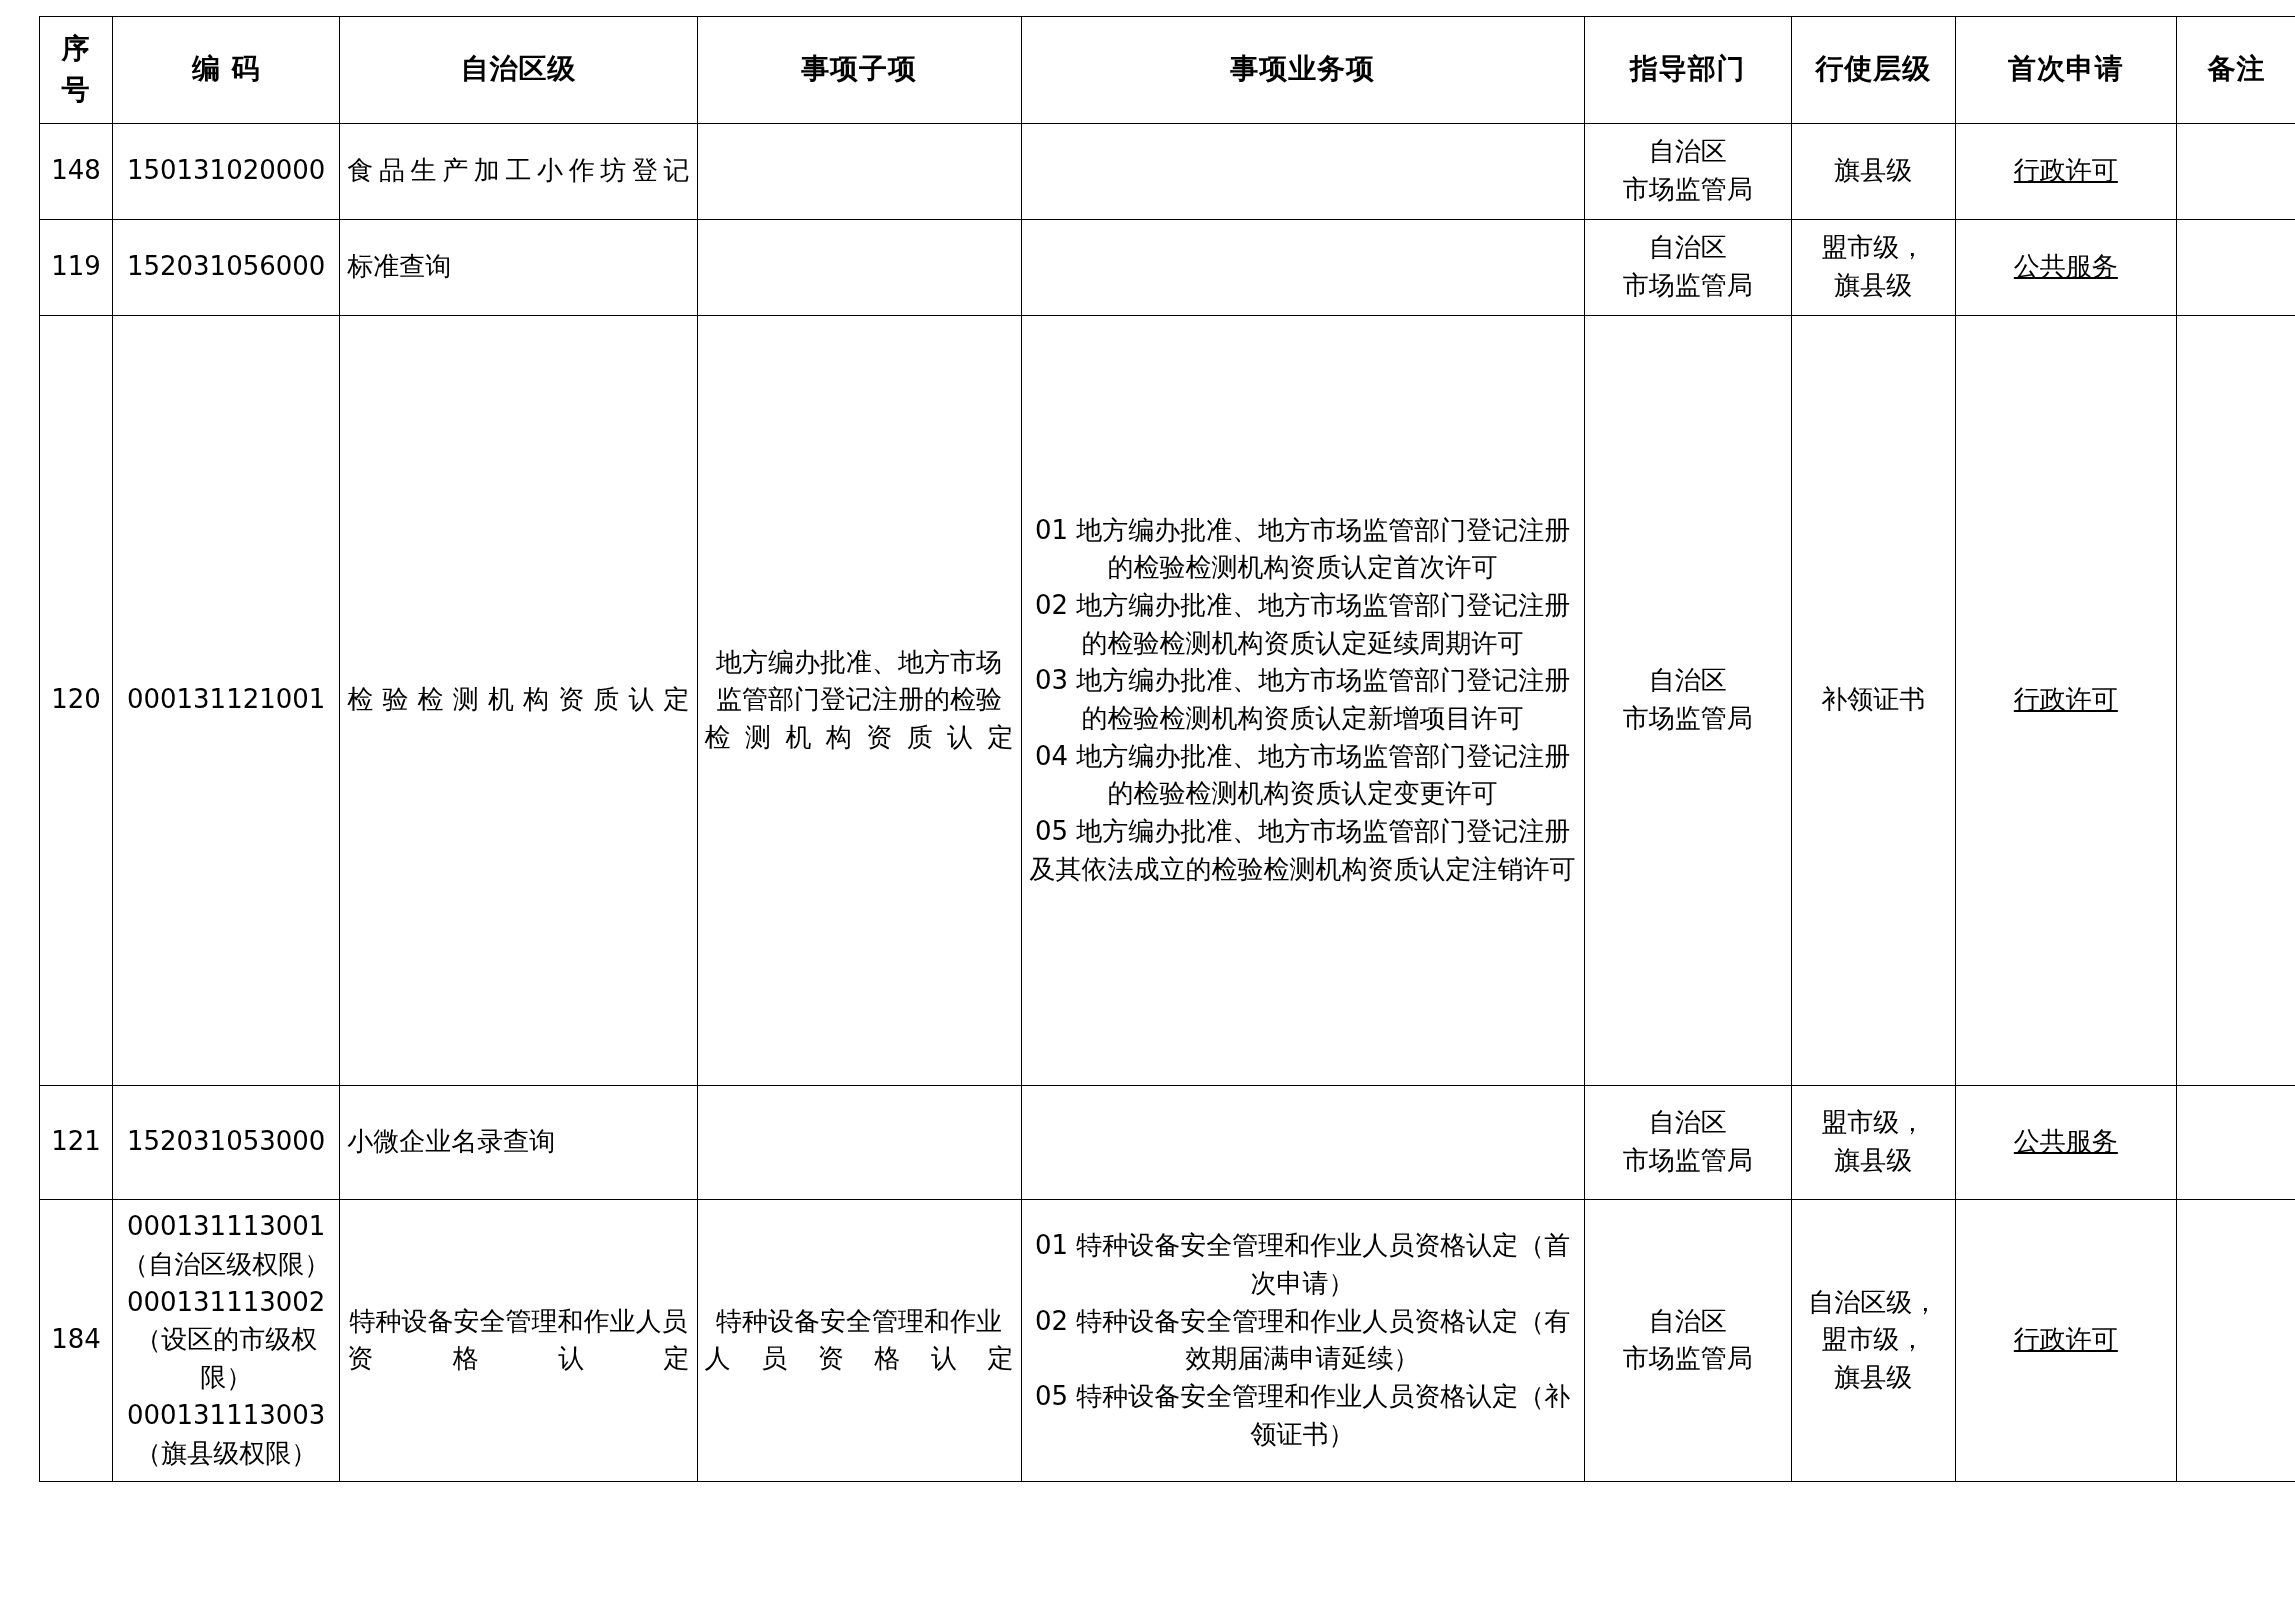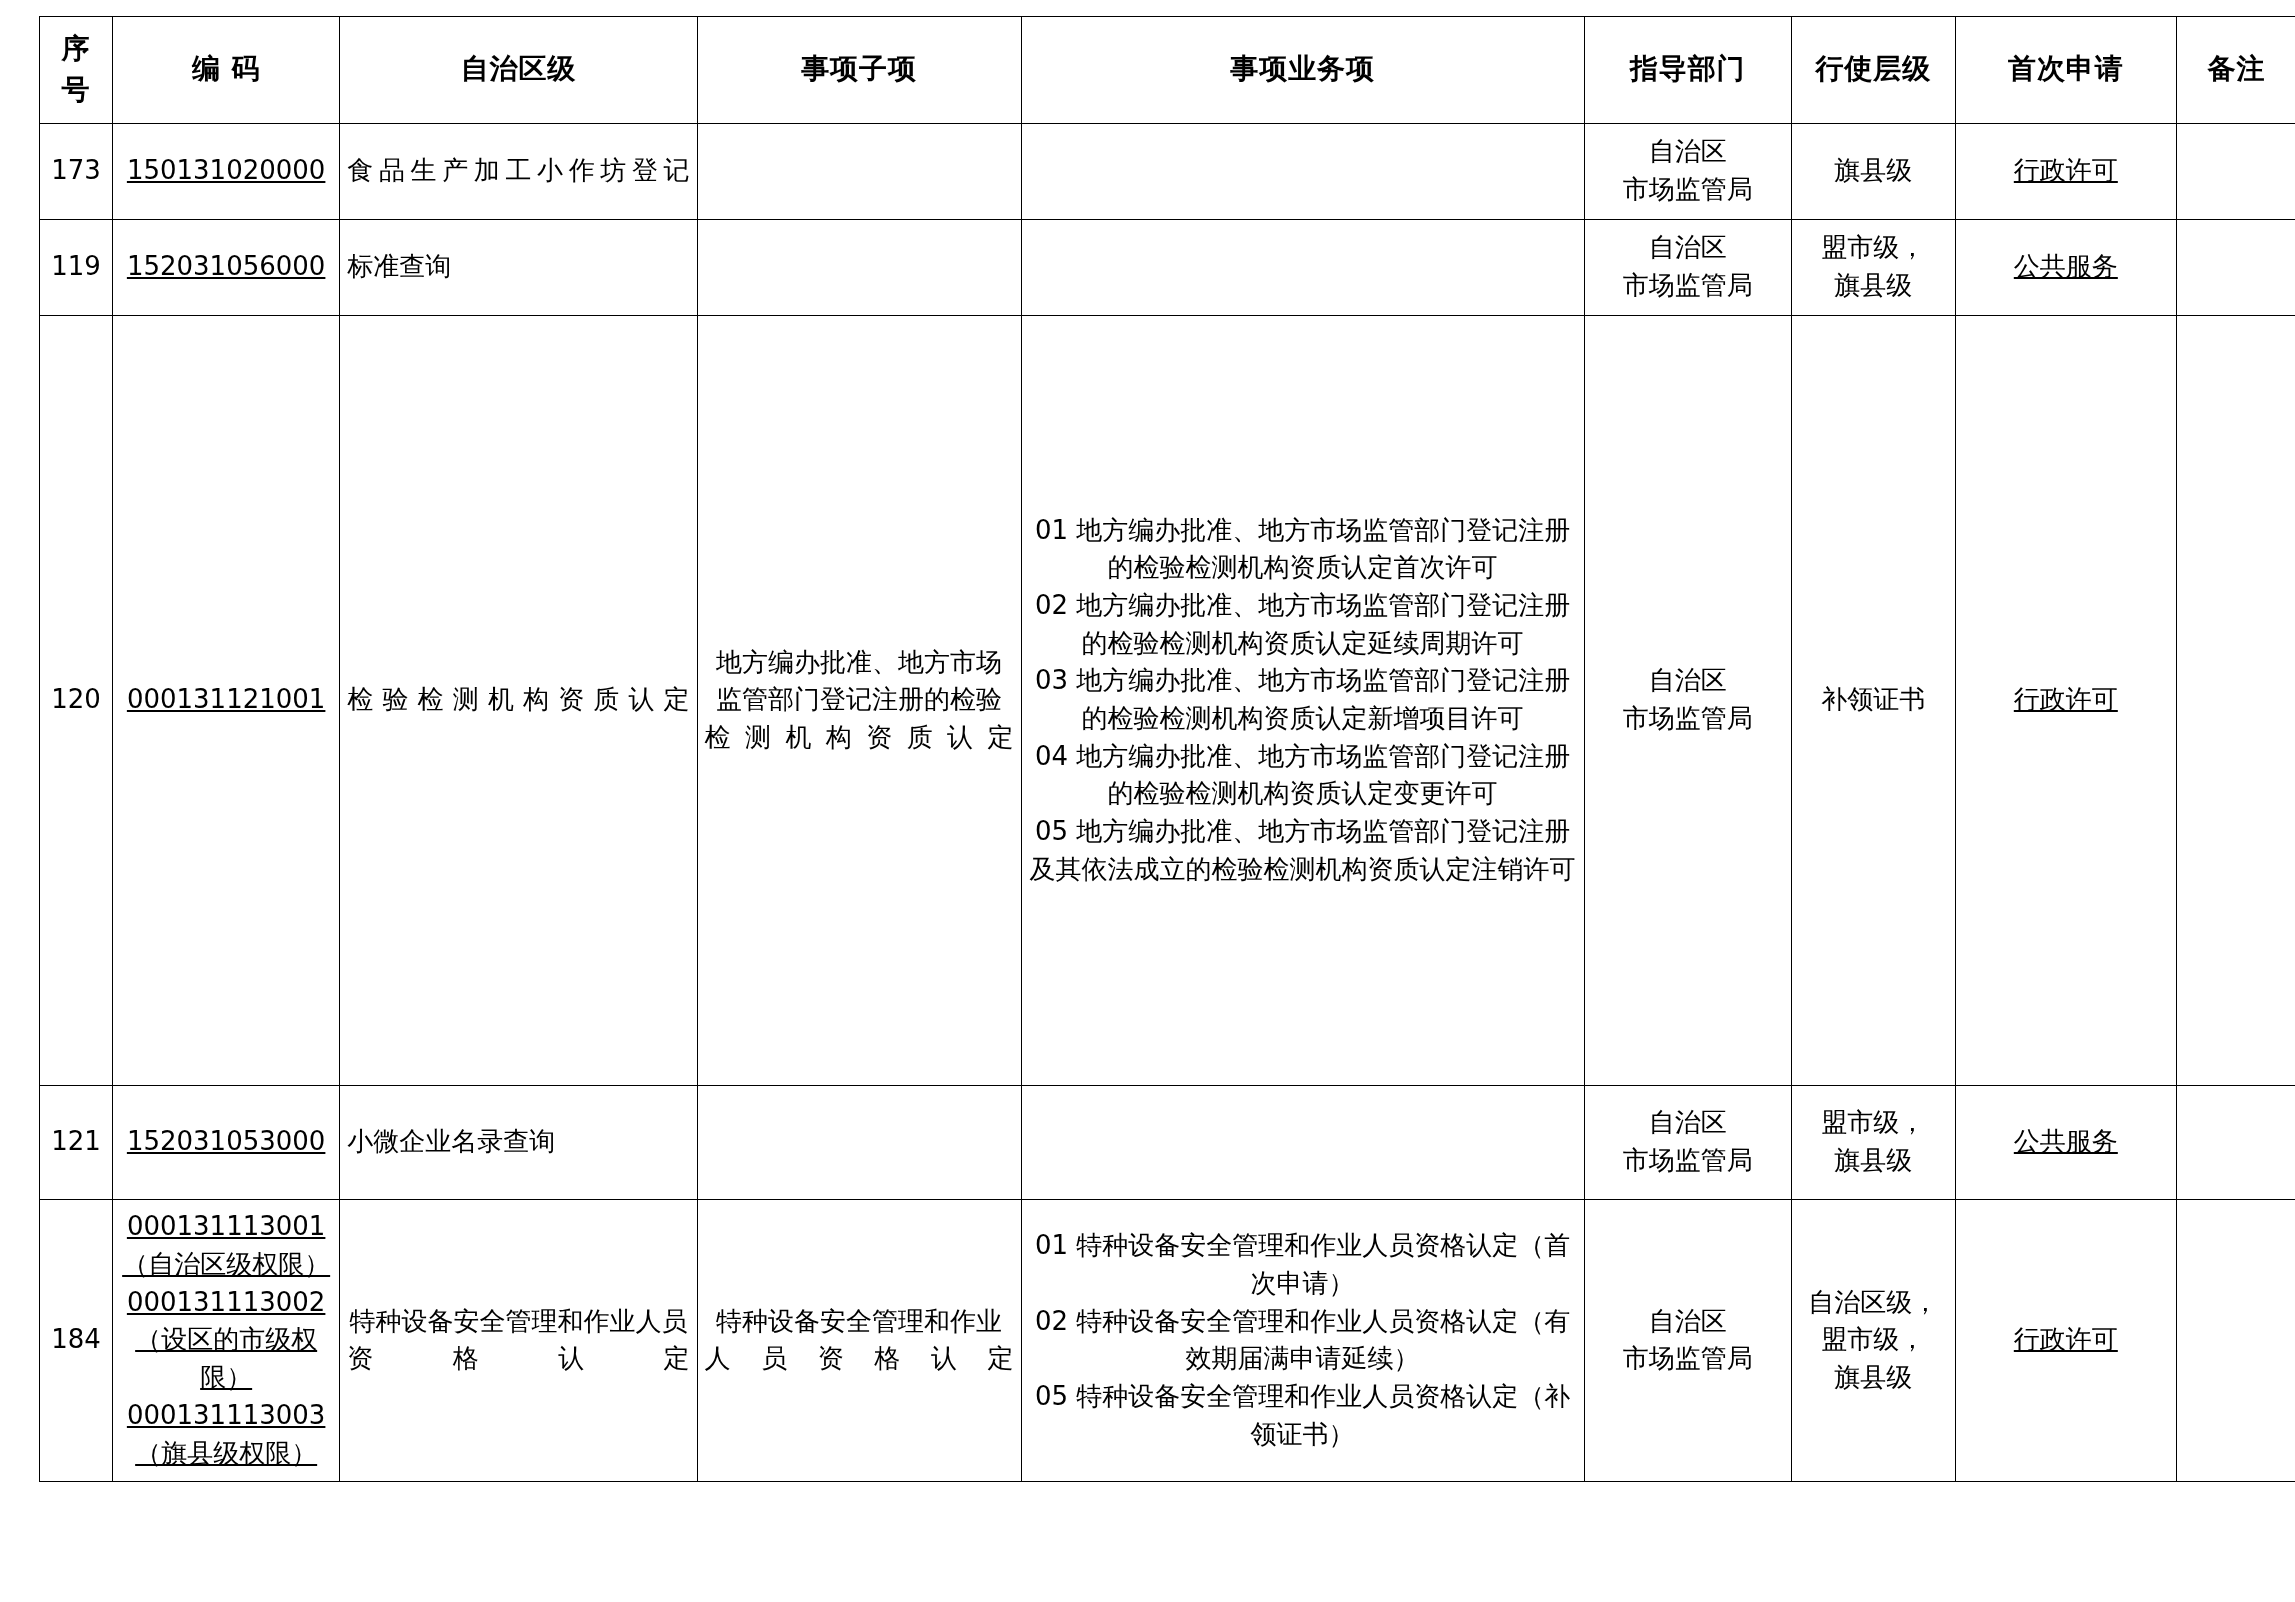--- a/index.html
+++ b/index.html
@@ -48,21 +48,20 @@
   col.c-dept     { width: 193px; }
   col.c-level    { width: 153px; }
   col.c-type     { width: 206px; }
   col.c-remark   { width: 112px; }
 
   td.seq { font-size: 26px; }
   td.code {
     font-size: 25px;
     line-height: 1.5;
     white-space: pre-line;
-    text-decoration: underline;
   }
   td.main-item,
   td.sub-item {
     text-align: justify;
     text-align-last: justify;
     font-size: 26px;
     line-height: 1.5;
     padding-left: 12.3px;
     padding-right: 12.3px;
   }
@@ -108,21 +107,21 @@
         <th>事项子项</th>
         <th>事项业务项</th>
         <th>指导部门</th>
         <th>行使层级</th>
         <th>首次申请</th>
         <th>备注</th>
       </tr>
     </thead>
     <tbody>
       <tr style="height:96px;">
-        <td class="seq">173</td>
+        <td class="seq">148</td>
         <td class="code">150131020000</td>
         <td class="main-item">食品生产加工小作坊登记</td>
         <td class="sub-item"></td>
         <td class="biz-item"></td>
         <td class="dept">自治区
 市场监管局</td>
         <td class="level">旗县级</td>
         <td class="type">行政许可</td>
         <td class="remark"></td>
       </tr>

